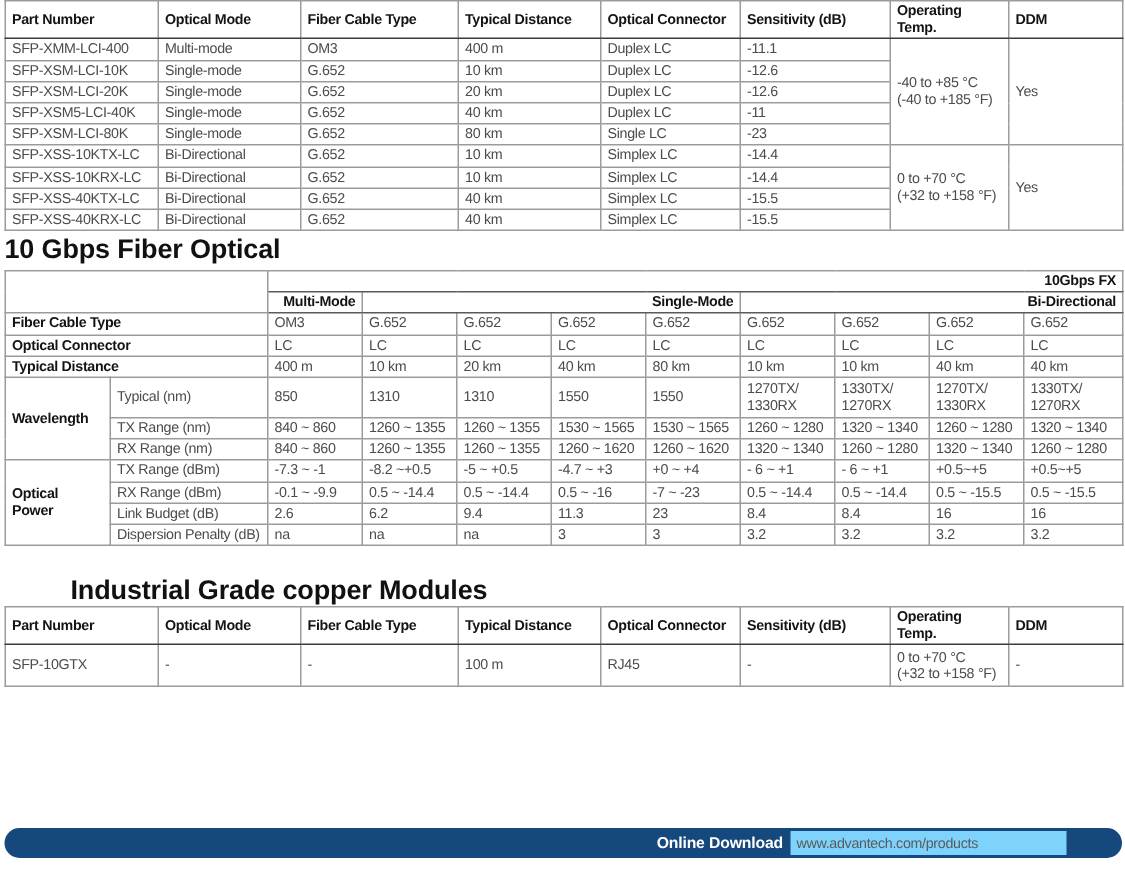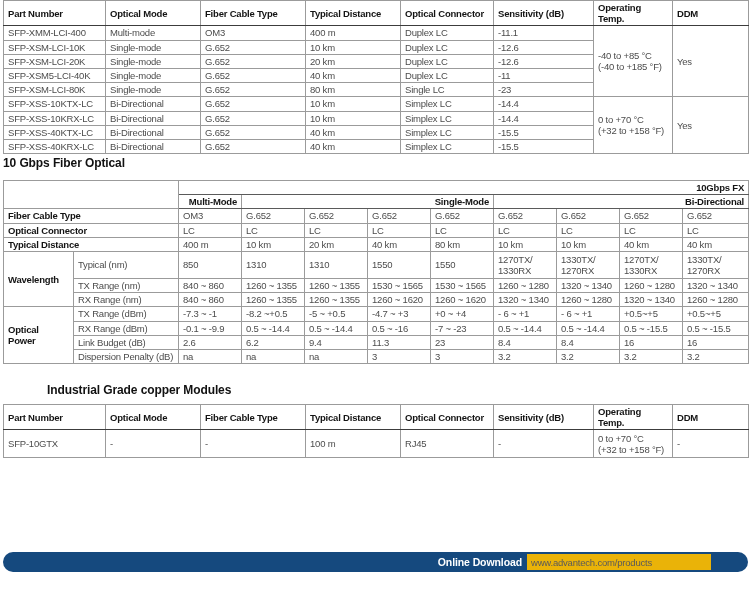--- a/index.html
+++ b/index.html
@@ -25,21 +25,21 @@
     font-weight: bold;
   }
   .spec { border: 1.5px solid #3c3c3c; }
   #t1 { top: 0; }
   #t1 thead th { border-bottom: 1.6px solid #3c3c3c; height: 14px; }
   #t1 tbody td { height: 14px; }
 
   .section-title {
     position: absolute;
     left: 3px;
-    font-size: 12px;
+    font-size: 18px;
     font-weight: bold;
     color: #111;
     letter-spacing: -0.1px;
   }
   #title-10g { top: 156px; }
   #title-copper { top: 383px; padding-left: 44px; }
 
   #t2 { top: 180px; }
   #t2 th.group-head { text-align: right; border-bottom: 1.3px solid #5a5a5a; }
   #t2 td, #t2 th { height: 14px; }
@@ -63,21 +63,21 @@
   }
   .footer-label {
     color: #ffffff;
     font-weight: bold;
     font-size: 10.5px;
     letter-spacing: -0.1px;
     margin-right: 5px;
     white-space: nowrap;
   }
   .url-box {
-    background: #eab308;
+    background: #7dd3fc;
     width: 184px;
     height: 16px;
     margin-right: 37px;
     display: flex;
     align-items: center;
     padding-left: 4px;
     font-size: 9.5px;
     color: #5a5a5a;
     letter-spacing: -0.2px;
     white-space: nowrap;

